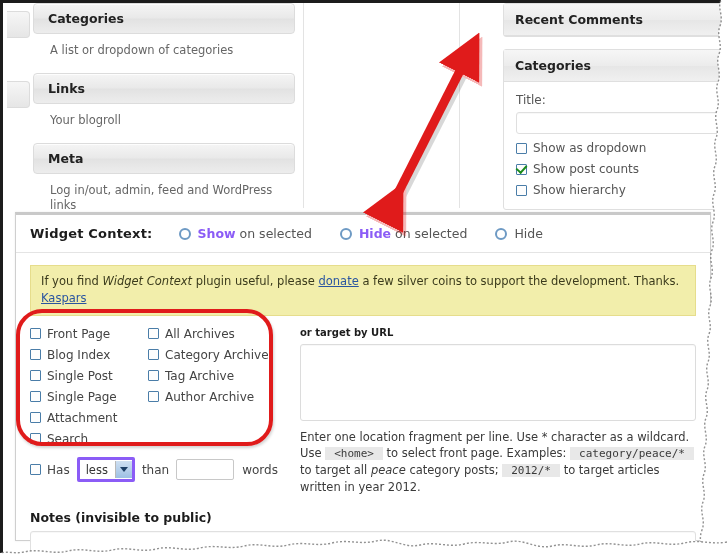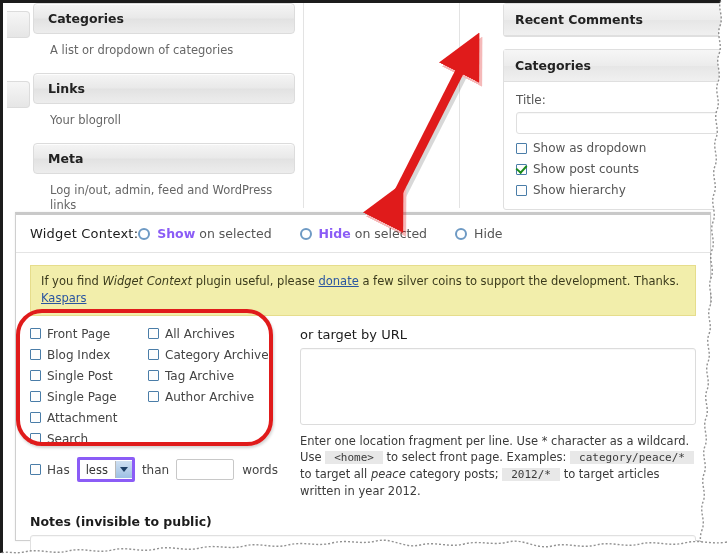--- a/index.html
+++ b/index.html
@@ -75,21 +75,21 @@
   
   .ctx{
     position:absolute;left:15px;top:212px;width:694px;height:325px;
     background:#fff;border:1px solid #cfcfcf;border-top:3px solid #c9c9c9;
     box-shadow:0 0 2px rgba(0,0,0,.08);
   }
   .ctx-head{
     display:flex;align-items:center;gap:0;
     padding:11px 0 11px 14px;border-bottom:1px solid #e4e4e4;
   }
-  .ctx-title{font-weight:normal;font-size:13px;color:#1c1c1c;letter-spacing:.2px;}
+  .ctx-title{font-weight:bold;font-size:13px;color:#1c1c1c;margin-right:26px;letter-spacing:.2px;}
   .radio-opt{display:flex;align-items:center;font-size:12.5px;color:#555;margin-right:28px;}
   .radio{
     width:12px;height:12px;border-radius:50%;border:2px solid #6e9ac4;background:#fff;
     margin-right:7px;box-sizing:border-box;flex:0 0 auto;
   }
   .radio-opt b{color:#8b5cf6;margin-right:4px;font-weight:bold;}
 
   .notice{
     margin:12px 14px 0 14px;background:#f2eeab;border:1px solid #e6dd8c;
     padding:7px 10px 8px 10px;font-size:11.5px;color:#3b3b1c;line-height:17px;
@@ -100,21 +100,21 @@
   .ctx-cols{display:flex;padding:11px 14px 0 14px;}
   .col-left{width:250px;flex:0 0 auto;position:relative;}
   .col-right{flex:1 1 auto;padding-left:20px;}
 
   .cbgrid{display:flex;}
   .cbgrid .colA{width:118px;}
   .cbgrid .colB{width:130px;}
   .ck{display:flex;align-items:flex-start;margin-bottom:7px;font-size:12px;color:#444;line-height:14px;}
   .ck .cbox{margin-top:1px;}
 
-  .urlhead{font-weight:normal;font-size:13px;color:#1c1c1c;margin-bottom:6px;}
+  .urlhead{font-weight:bold;font-size:10px;color:#1c1c1c;margin-bottom:6px;}
   .urlbox{
     width:100%;box-sizing:border-box;height:77px;resize:none;
     border:1px solid #dcdcdc;border-radius:3px;background:#fff;
     font-family:inherit;font-size:12px;padding:4px 6px;
     box-shadow:0 1px 1px rgba(0,0,0,.03) inset;
   }
   .urlhelp{font-size:11.5px;color:#3a3a3a;line-height:16px;margin-top:5px;}
   .urlhelp code{
     font-family:"DejaVu Sans Mono","Liberation Mono",monospace;
     background:#e8e8e8;padding:0 9px;font-size:11px;

